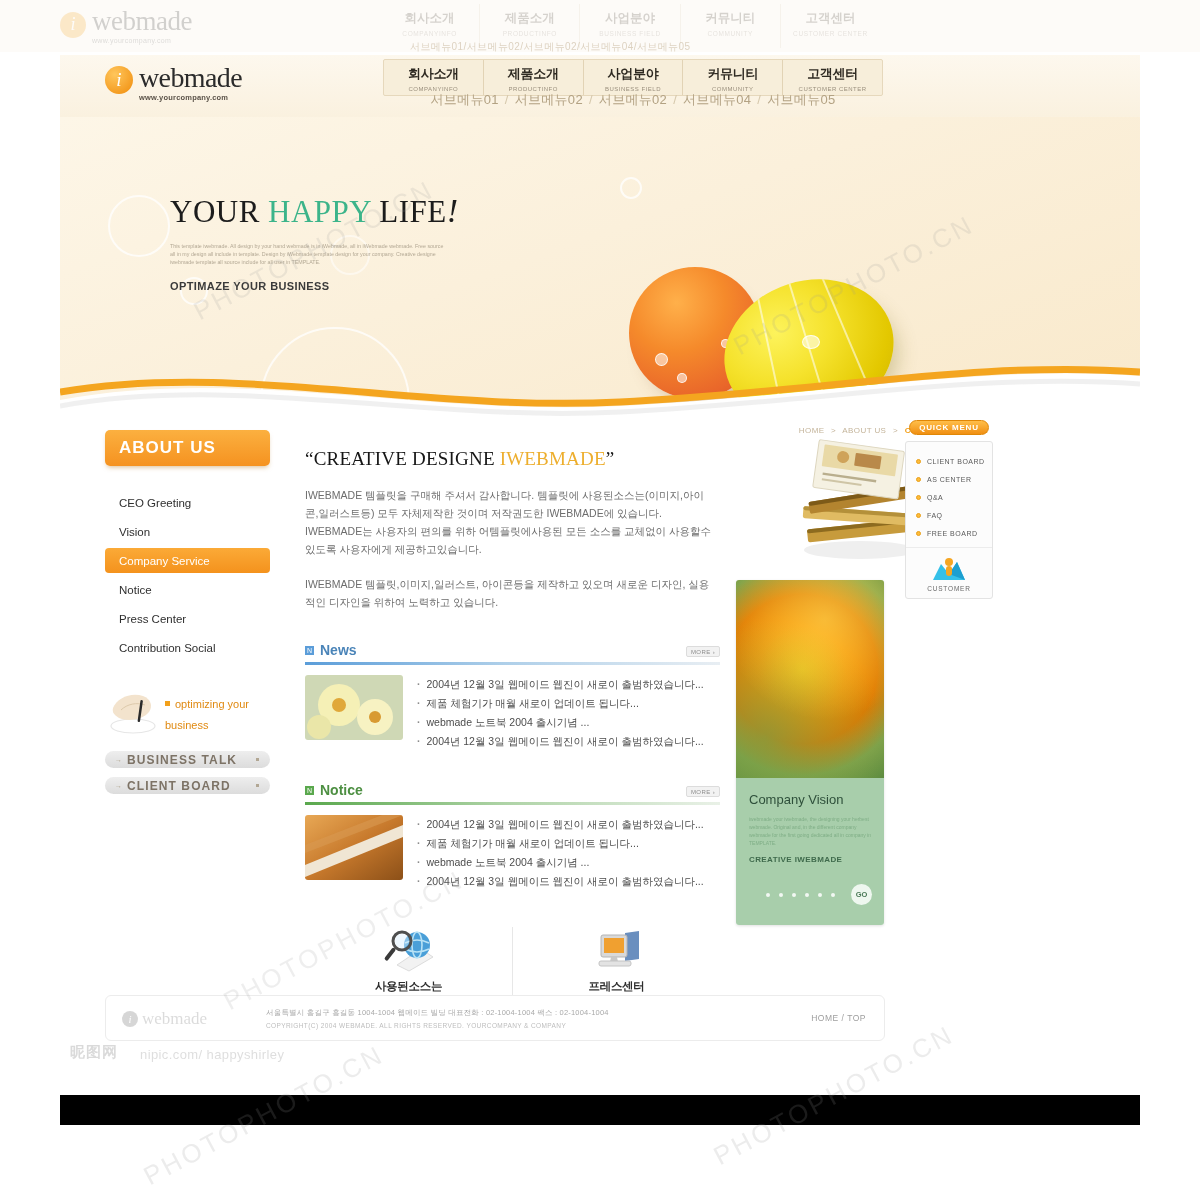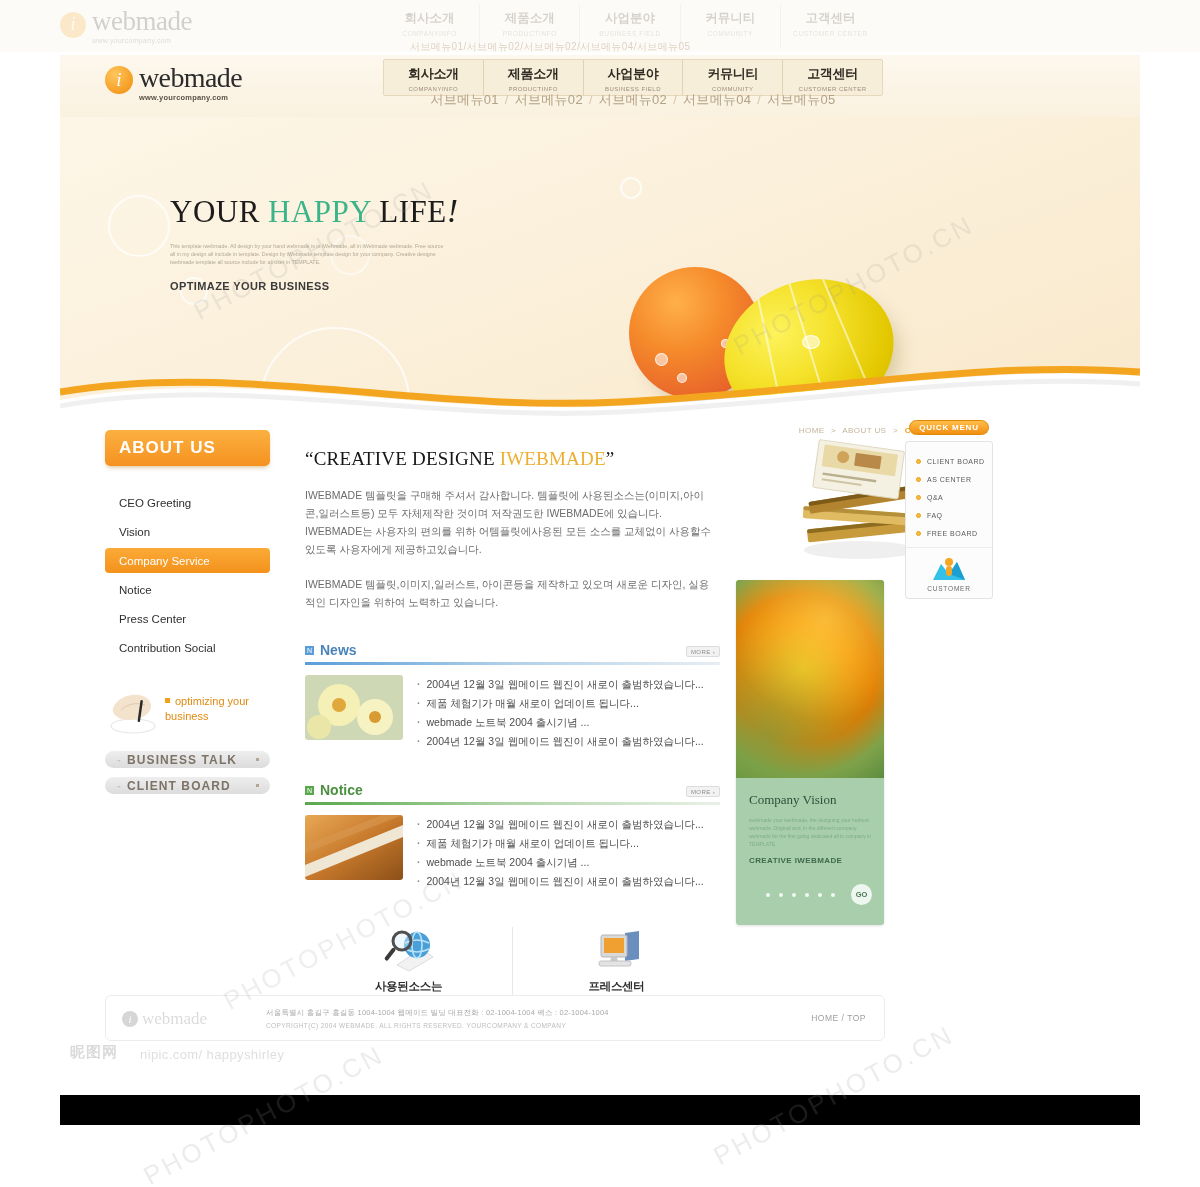--- a/index.html
+++ b/index.html
@@ -105,21 +105,21 @@
     box-shadow: 0 3px 5px -2px rgba(180,120,30,.5);
     color: #fff; font-size: 17px; font-weight: bold; letter-spacing: 1px;
     display: flex; align-items: center; padding-left: 14px; cursor: pointer; }
   .snav { margin-top: 24px; }
   .snav .si { height: 25px; display: flex; align-items: center; padding-left: 14px;
               font-size: 11.5px; color: #2f2f2f; border-radius: 4px; margin-bottom: 4px; cursor: pointer; }
   .snav .si.on { background: linear-gradient(180deg,#fbaa37 0%,#f4921d 100%); color: #fff; }
 
   .opt-block { margin-top: 26px; position: relative; height: 56px; }
   .opt-hand { position: absolute; left: 2px; top: 0; width: 56px; height: 50px; }
-  .opt-txt { position: absolute; left: 60px; top: 8px; width: 105px; font-size: 11px; color: #e08a12; line-height: 15px; }
+  .opt-txt { position: absolute; left: 60px; top: 8px; width: 105px; font-size: 11px; color: #e08a12; line-height: 21px; }
   .opt-txt .bullet { display: inline-block; width: 5px; height: 5px; background: #f2a01b; margin-right: 5px; vertical-align: 2px;}
 
   .sbtn { width: 165px; height: 17px; border-radius: 9px; margin-top: 9px;
           background: linear-gradient(180deg,#eeeeee 0%,#dcdcdc 100%);
           display: flex; align-items: center; cursor: pointer; }
   .sbtn .ar { font-size: 7px; color: #b0a48e; margin-left: 10px; }
   .sbtn .lb { font-size: 12px; font-weight: bold; color: #7d7366; letter-spacing: 1.1px; margin-left: 5px; }
   .sbtn .sq { width: 3px; height: 3px; background: #b2a794; margin-left: auto; margin-right: 11px; }
 
   
@@ -161,21 +161,21 @@
 
   
   .vision { position: absolute; left: 676px; top: 160px; width: 148px; height: 345px;
             border-radius: 3px; overflow: hidden; box-shadow: 0 1px 3px rgba(0,0,0,.12); }
   .vision .photo { height: 198px; background:
       radial-gradient(circle at 45% 45%, #ffc107 0%, #f79200 32%, #e07a00 55%, #7fa24a 78%, #5d8c3f 100%); position: relative; }
   .vision .photo::after { content:""; position:absolute; inset:0;
       background: radial-gradient(circle at 60% 20%, rgba(255,220,90,.6), transparent 55%),
                   radial-gradient(circle at 20% 80%, rgba(120,160,70,.7), transparent 60%); }
   .vision .pane { height: 147px; background: #a8ceab; padding: 14px 13px 0 13px; position: relative; }
-  .vision .vt { font-size: 13px; color: #2e4f3a; font-family: Liberation Serif, serif; }
+  .vision .vt { font-size: 13px; color: #2e4f3a; }
   .vision .vp { font-size: 5px; line-height: 8px; color: #7fae86; margin-top: 8px; }
   .vision .vc { font-size: 8px; color: #3f6a4c; letter-spacing: .4px; margin-top: 8px; font-weight: bold; }
   .vdots { position: absolute; left: 30px; bottom: 28px; display: flex; gap: 9px; align-items: center; }
   .vdots i { width: 4px; height: 4px; border-radius: 50%; background: #ffffff; opacity: .85; cursor: pointer; }
   .vgo { position: absolute; right: 12px; bottom: 20px; width: 21px; height: 21px; border-radius: 50%;
          background: #eef7ef; color: #4b7a58; font-size: 7.5px; font-weight: bold;
          display: flex; align-items: center; justify-content: center; cursor: pointer; }
 
   
   .quick { position: absolute; left: 845px; top: 0; width: 88px; }

